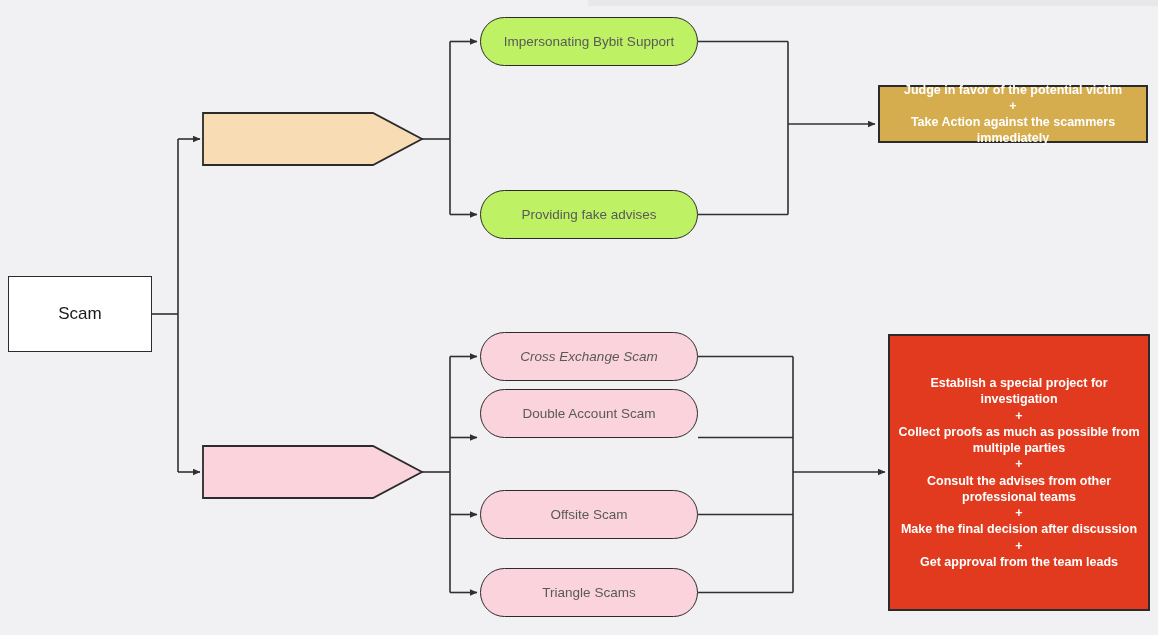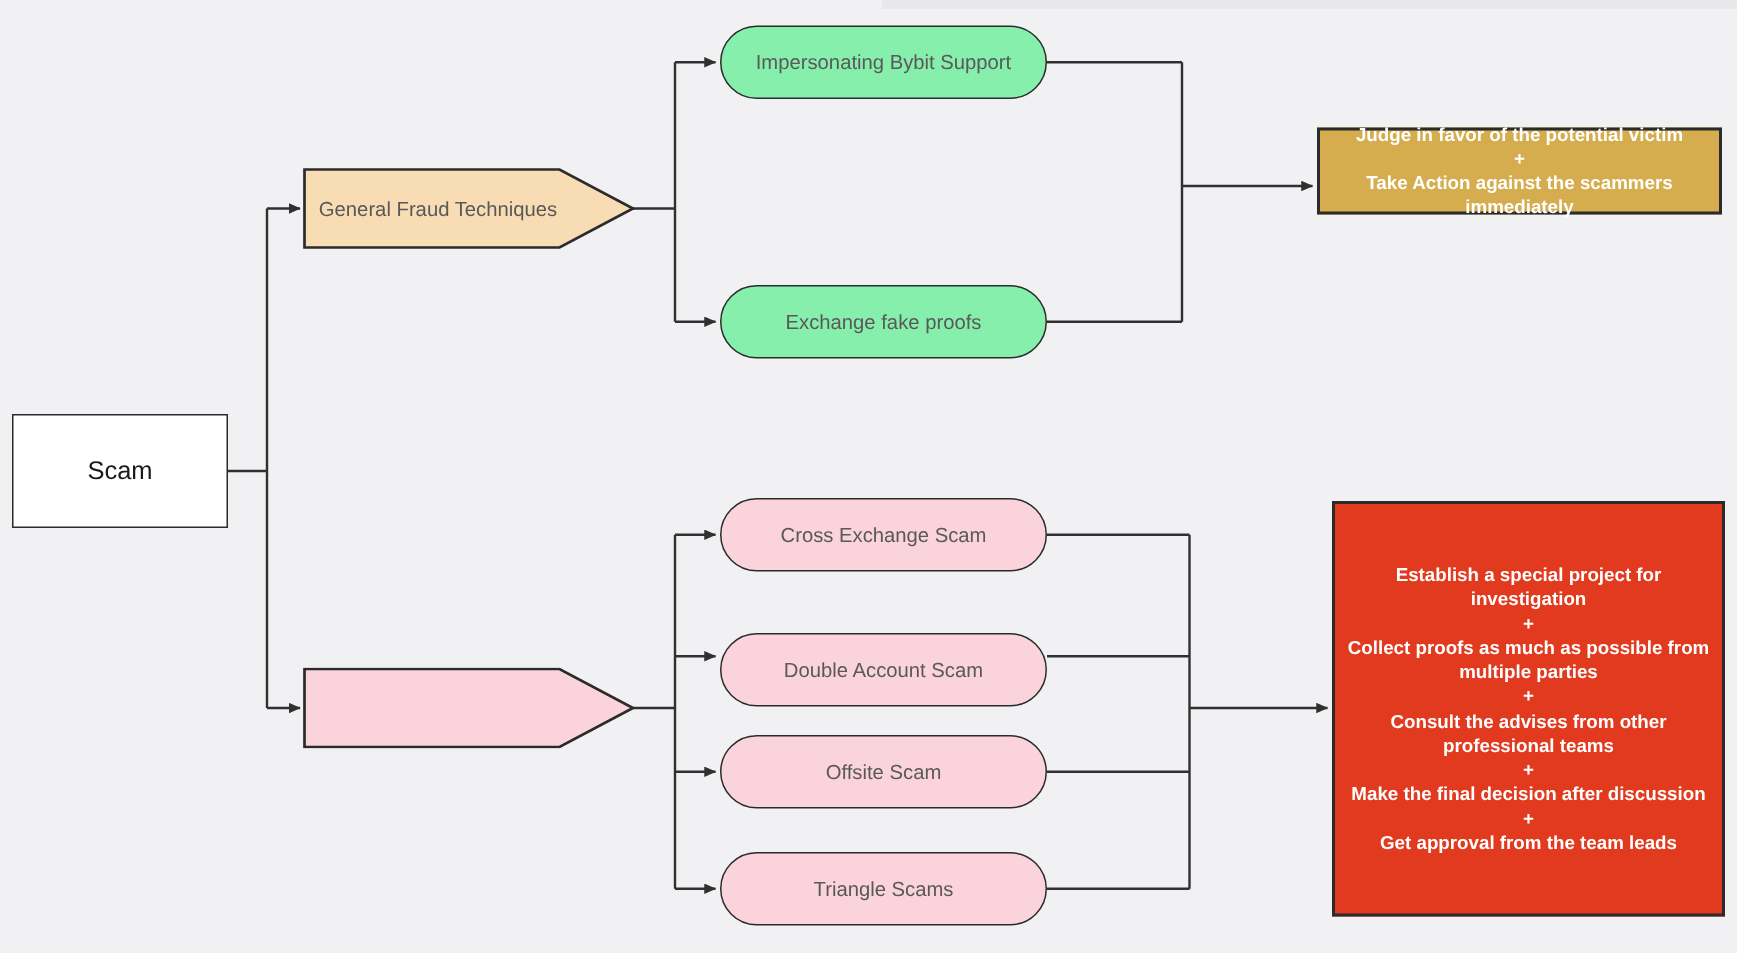--- a/index.html
+++ b/index.html
@@ -12,21 +12,21 @@
   #wires{position:absolute;left:0;top:0;width:1158px;height:635px;}
   .node{position:absolute;box-sizing:border-box;display:flex;align-items:center;justify-content:center;text-align:center;}
   .rect-node{
     left:8px;top:276px;width:144px;height:76px;background:#FFFFFF;
     border:1.6px solid #2B2B2B;color:#1A1A1A;font-size:17px;
   }
   .stadium{
     left:480px;width:218px;height:49px;border-radius:24.5px;
     border:1.6px solid #2B2B2B;color:#595959;font-size:13.5px;
   }
-  .tan{background:#86efac;}
+  .tan{background:#bef264;}
   .pink{background:#FBD3DC;}
   .pent-wrap{position:absolute;left:202px;width:222px;height:54px;}
   .pent-label{
     position:absolute;left:0;top:0;width:180px;height:54px;
     display:flex;align-items:center;justify-content:center;text-align:center;
     color:#595959;font-size:13.5px;
   }
   .outcome{
     border:2px solid #2B2B2B;color:#FFFFFF;font-weight:bold;
     font-size:12.5px;line-height:1.3;white-space:pre-line;padding:4px 8px;
@@ -78,40 +78,39 @@
 </svg>
 
 <div class="node rect-node">
   <span>Scam</span>
 </div>
 
 <div class="pent-wrap" style="top:112px;">
   <svg width="222" height="54" viewBox="0 0 222 54">
     <polygon points="1,1 171,1 220,27 171,53 1,53" fill="#F8DCB4" stroke="#2B2B2B" stroke-width="1.8"></polygon>
   </svg>
-  <div class="pent-label">General Fraud Techniques</div>
 </div>
 
 <div class="pent-wrap" style="top:445px;">
   <svg width="222" height="54" viewBox="0 0 222 54">
     <polygon points="1,1 171,1 220,27 171,53 1,53" fill="#FBD3DC" stroke="#2B2B2B" stroke-width="1.8"></polygon>
   </svg>
 </div>
 
 <div class="node stadium tan" style="top:17px;">
   <span>Impersonating Bybit Support</span>
 </div>
 <div class="node stadium tan" style="top:190px;">
-  <span>Exchange fake proofs</span>
+  <span>Providing fake advises</span>
 </div>
 
-<div class="node stadium pink" style="top:332px;">
+<div class="node stadium pink" style="top:332px;font-style:italic;">
   <span>Cross Exchange Scam</span>
 </div>
-<div class="node stadium pink" style="top:422px;">
+<div class="node stadium pink" style="top:389px;">
   <span>Double Account Scam</span>
 </div>
 <div class="node stadium pink" style="top:490px;">
   <span>Offsite Scam</span>
 </div>
 <div class="node stadium pink" style="top:568px;text-align:right;">
   <span>Triangle Scams</span>
 </div>
 
 <div class="node outcome gold">

